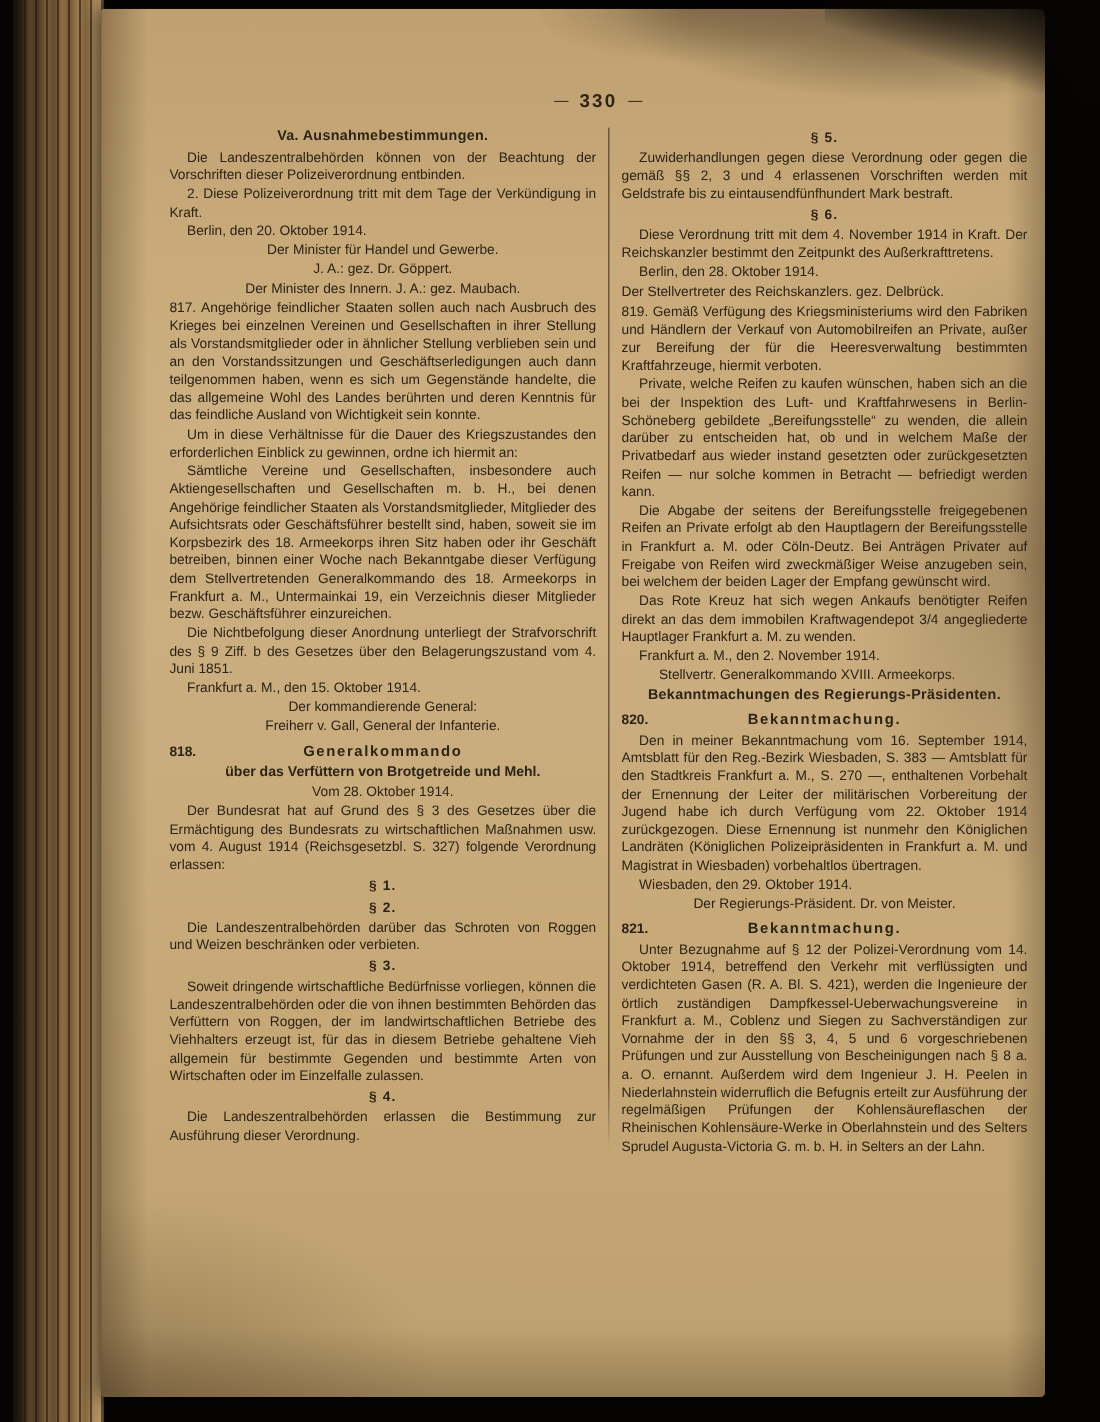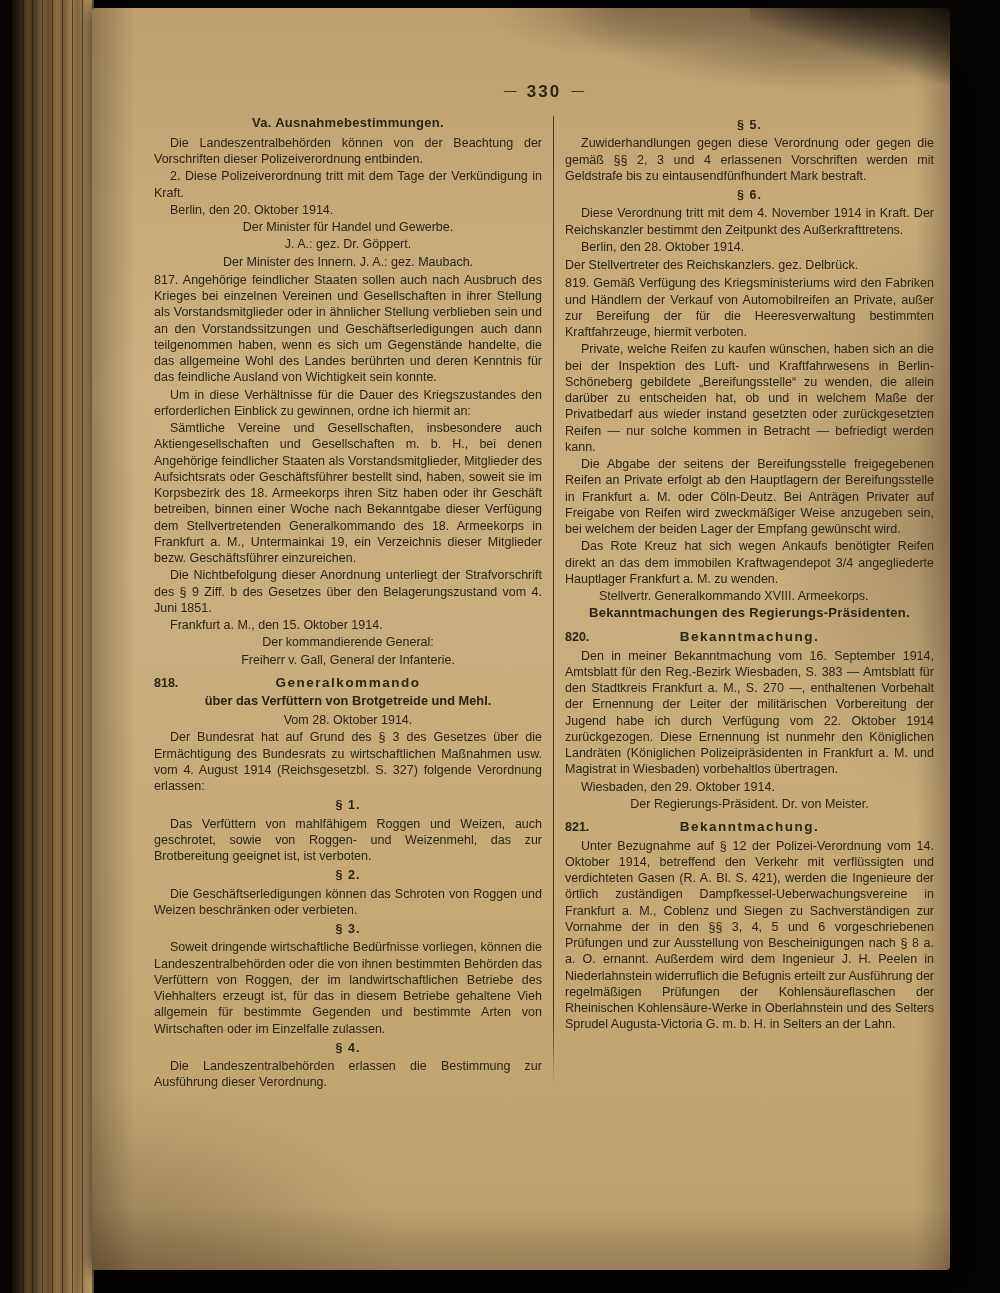--- a/index.html
+++ b/index.html
@@ -99,40 +99,40 @@
           <p class="blk para">Sämtliche Vereine und Gesellschaften, insbesondere auch Aktiengesellschaften und Gesellschaften m. b. H., bei denen Angehörige feindlicher Staaten als Vorstandsmitglieder, Mitglieder des Aufsichtsrats oder Geschäftsführer bestellt sind, haben, soweit sie im Korpsbezirk des 18. Armeekorps ihren Sitz haben oder ihr Geschäft betreiben, binnen einer Woche nach Bekanntgabe dieser Verfügung dem Stellvertretenden Generalkommando des 18. Armeekorps in Frankfurt a. M., Untermainkai 19, ein Verzeichnis dieser Mitglieder bezw. Geschäftsführer einzureichen.</p>
           <p class="blk para">Die Nichtbefolgung dieser Anordnung unterliegt der Strafvorschrift des § 9 Ziff. b des Gesetzes über den Belagerungszustand vom 4. Juni 1851.</p>
           <p class="blk line">Frankfurt a. M., den 15. Oktober 1914.</p>
           <p class="blk center">Der kommandierende General:</p>
           <p class="blk center">Freiherr v. Gall, General der Infanterie.</p>
           <p class="blk numbered-heading"><span class="nh-num">818.</span><span>Generalkommando</span></p>
           <p class="blk subheading">über das Verfüttern von Brotgetreide und Mehl.</p>
           <p class="blk center">Vom 28. Oktober 1914.</p>
           <p class="blk para">Der Bundesrat hat auf Grund des § 3 des Gesetzes über die Ermächtigung des Bundesrats zu wirtschaftlichen Maßnahmen usw. vom 4. August 1914 (Reichsgesetzbl. S. 327) folgende Verordnung erlassen:</p>
           <p class="blk section">§ 1.</p>
-          <p class="blk para">Das Verfüttern von mahlfähigem Roggen und Weizen, auch geschrotet, sowie von Roggen- und Weizenmehl, das zur Brotbereitung geeignet ist, ist verboten.</p>
           <p class="blk section">§ 2.</p>
-          <p class="blk para">Die Geschäftserledigungen können das Schroten von Roggen und Weizen beschränken oder verbieten.</p>
+          <p class="blk para">Die Landeszentralbehörden darüber das Schroten von Roggen und Weizen beschränken oder verbieten.</p>
           <p class="blk section">§ 3.</p>
           <p class="blk para">Soweit dringende wirtschaftliche Bedürfnisse vorliegen, können die Landeszentralbehörden oder die von ihnen bestimmten Behörden das Verfüttern von Roggen, der im landwirtschaftlichen Betriebe des Viehhalters erzeugt ist, für das in diesem Betriebe gehaltene Vieh allgemein für bestimmte Gegenden und bestimmte Arten von Wirtschaften oder im Einzelfalle zulassen.</p>
           <p class="blk section">§ 4.</p>
           <p class="blk para">Die Landeszentralbehörden erlassen die Bestimmung zur Ausführung dieser Verordnung.</p>
         </div>
       <div class="col-rule"></div>
       <div class="col col-right">
           <p class="blk section">§ 5.</p>
           <p class="blk para">Zuwiderhandlungen gegen diese Verordnung oder gegen die gemäß §§ 2, 3 und 4 erlassenen Vorschriften werden mit Geldstrafe bis zu eintausendfünfhundert Mark bestraft.</p>
           <p class="blk section">§ 6.</p>
           <p class="blk para">Diese Verordnung tritt mit dem 4. November 1914 in Kraft. Der Reichskanzler bestimmt den Zeitpunkt des Außerkrafttretens.</p>
           <p class="blk line">Berlin, den 28. Oktober 1914.</p>
           <p class="blk para-flush">Der Stellvertreter des Reichskanzlers. gez. Delbrück.</p>
           <p class="blk para-flush">819. Gemäß Verfügung des Kriegsministeriums wird den Fabriken und Händlern der Verkauf von Automobilreifen an Private, außer zur Bereifung der für die Heeresverwaltung bestimmten Kraftfahrzeuge, hiermit verboten.</p>
           <p class="blk para">Private, welche Reifen zu kaufen wünschen, haben sich an die bei der Inspektion des Luft- und Kraftfahrwesens in Berlin-Schöneberg gebildete „Bereifungsstelle“ zu wenden, die allein darüber zu entscheiden hat, ob und in welchem Maße der Privatbedarf aus wieder instand gesetzten oder zurückgesetzten Reifen — nur solche kommen in Betracht — befriedigt werden kann.</p>
           <p class="blk para">Die Abgabe der seitens der Bereifungsstelle freigegebenen Reifen an Private erfolgt ab den Hauptlagern der Bereifungsstelle in Frankfurt a. M. oder Cöln-Deutz. Bei Anträgen Privater auf Freigabe von Reifen wird zweckmäßiger Weise anzugeben sein, bei welchem der beiden Lager der Empfang gewünscht wird.</p>
           <p class="blk para">Das Rote Kreuz hat sich wegen Ankaufs benötigter Reifen direkt an das dem immobilen Kraftwagendepot 3/4 angegliederte Hauptlager Frankfurt a. M. zu wenden.</p>
+          <p class="blk line">Frankfurt a. M., den 2. November 1914.</p>
           <p class="blk line2">Stellvertr. Generalkommando XVIII. Armeekorps.</p>
           <p class="blk heading">Bekanntmachungen des Regierungs-Präsidenten.</p>
           <p class="blk numbered-heading"><span class="nh-num">820.</span><span>Bekanntmachung.</span></p>
           <p class="blk para">Den in meiner Bekanntmachung vom 16. September 1914, Amtsblatt für den Reg.-Bezirk Wiesbaden, S. 383 — Amtsblatt für den Stadtkreis Frankfurt a. M., S. 270 —, enthaltenen Vorbehalt der Ernennung der Leiter der militärischen Vorbereitung der Jugend habe ich durch Verfügung vom 22. Oktober 1914 zurückgezogen. Diese Ernennung ist nunmehr den Königlichen Landräten (Königlichen Polizeipräsidenten in Frankfurt a. M. und Magistrat in Wiesbaden) vorbehaltlos übertragen.</p>
           <p class="blk line">Wiesbaden, den 29. Oktober 1914.</p>
           <p class="blk center">Der Regierungs-Präsident. Dr. von Meister.</p>
           <p class="blk numbered-heading"><span class="nh-num">821.</span><span>Bekanntmachung.</span></p>
           <p class="blk para">Unter Bezugnahme auf § 12 der Polizei-Verordnung vom 14. Oktober 1914, betreffend den Verkehr mit verflüssigten und verdichteten Gasen (R. A. Bl. S. 421), werden die Ingenieure der örtlich zuständigen Dampfkessel-Ueberwachungsvereine in Frankfurt a. M., Coblenz und Siegen zu Sachverständigen zur Vornahme der in den §§ 3, 4, 5 und 6 vorgeschriebenen Prüfungen und zur Ausstellung von Bescheinigungen nach § 8 a. a. O. ernannt. Außerdem wird dem Ingenieur J. H. Peelen in Niederlahnstein widerruflich die Befugnis erteilt zur Ausführung der regelmäßigen Prüfungen der Kohlensäureflaschen der Rheinischen Kohlensäure-Werke in Oberlahnstein und des Selters Sprudel Augusta-Victoria G. m. b. H. in Selters an der Lahn.</p>
         </div>
     </div>

